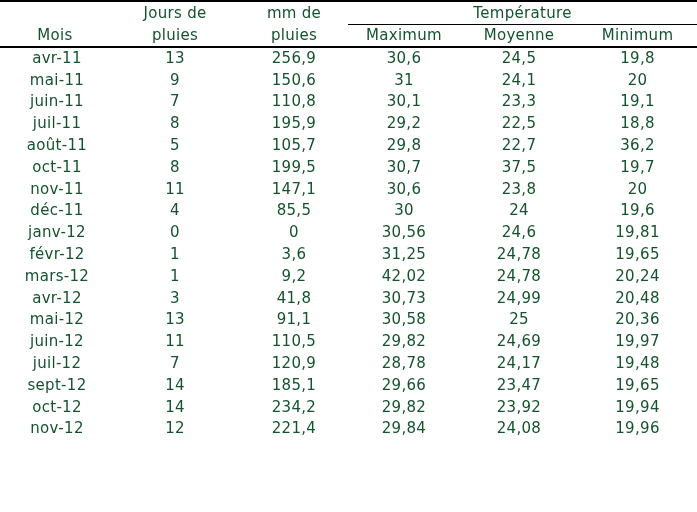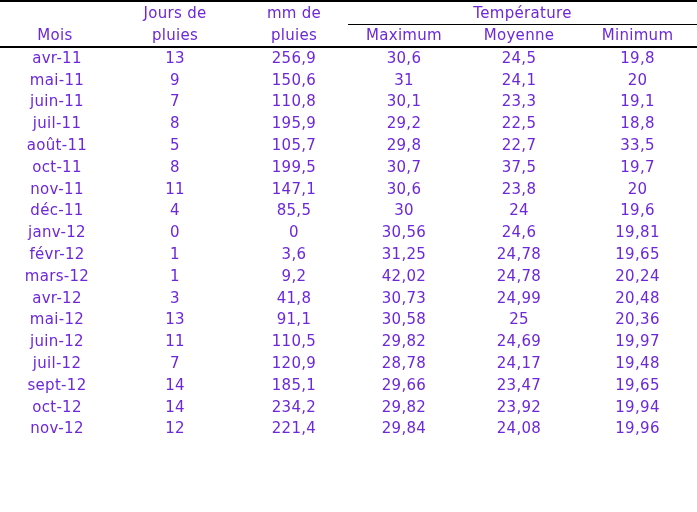--- a/index.html
+++ b/index.html
@@ -13,21 +13,21 @@
     overflow: hidden;
   }
   table.weather {
     border-collapse: collapse;
     table-layout: fixed;
     width: 697px;
     border-top: 2.5px solid #000000;
     font-family: "DejaVu Sans", "Liberation Sans", sans-serif;
     font-size: 15px;
     letter-spacing: 0.3px;
-    color: #6d28d9;
+    color: #14532d;
   }
   .weather th {
     font-weight: normal;
   }
   .weather thead tr { height: 23px; }
   .weather tbody tr { height: 21.8px; }
   .weather th, .weather td {
     padding: 0;
     text-align: center;
     white-space: nowrap;
@@ -105,21 +105,21 @@
         <td>29,2</td>
         <td>22,5</td>
         <td>18,8</td>
       </tr>
       <tr>
         <td class="c-mois">août-11</td>
         <td>5</td>
         <td>105,7</td>
         <td>29,8</td>
         <td>22,7</td>
-        <td>33,5</td>
+        <td>36,2</td>
       </tr>
       <tr>
         <td class="c-mois">oct-11</td>
         <td>8</td>
         <td>199,5</td>
         <td>30,7</td>
         <td>37,5</td>
         <td>19,7</td>
       </tr>
       <tr>

